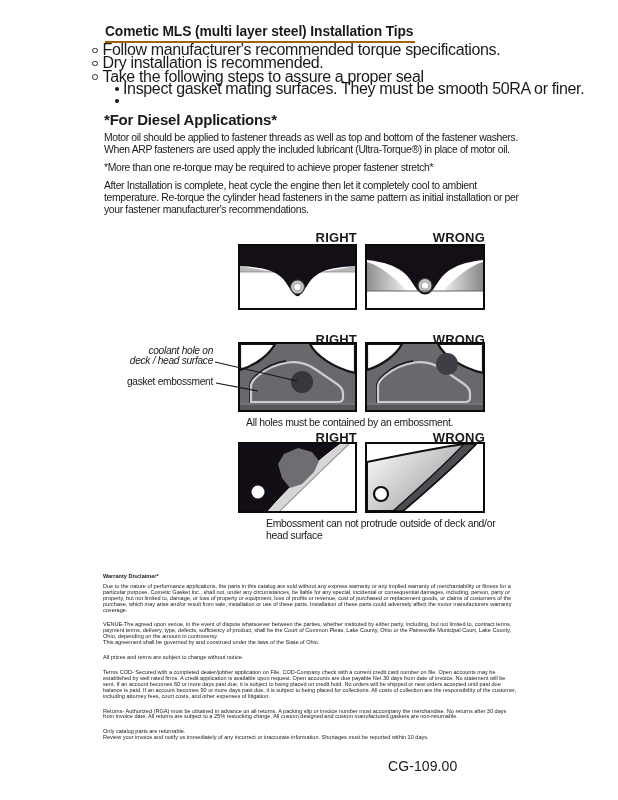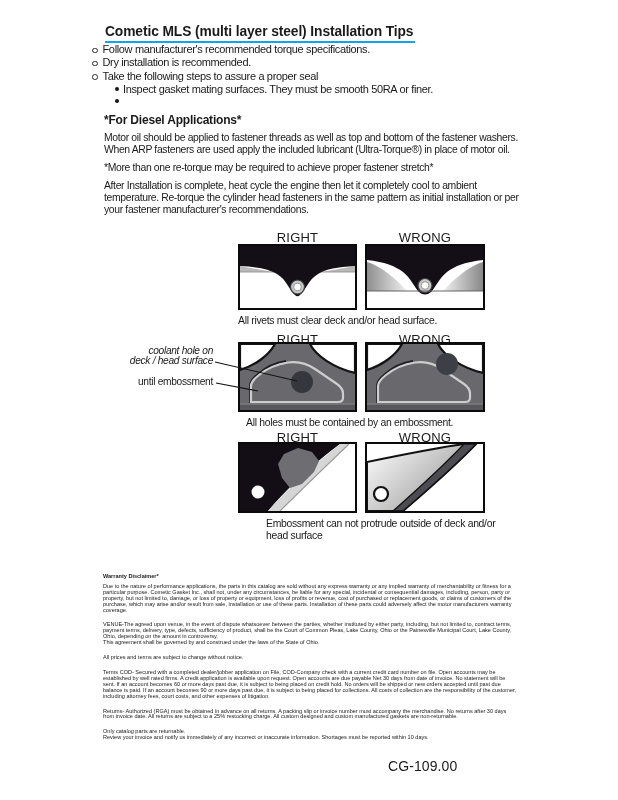--- a/index.html
+++ b/index.html
@@ -5,37 +5,37 @@
   html,body{margin:0;padding:0;background:#e8e8e8;}
   .page{
     position:relative;width:618px;height:800px;background:#ffffff;
     font-family:"Liberation Sans",sans-serif;color:#1a1a1a;overflow:hidden;
     margin:0 auto;
   }
   
   .title{
     position:absolute;left:105px;top:24px;
     font-size:13.8px;font-weight:bold;letter-spacing:-0.1px;
-    border-bottom:2px solid #0ea5e9;padding:0 2px 2px 0;
+    border-bottom:2px solid #a16207;padding:0 2px 2px 0;
   }
   
-  .tips{position:absolute;left:92px;top:43px;width:510px;font-size:11px;letter-spacing:-0.35px;}
+  .tips{position:absolute;left:92px;top:43px;width:510px;font-size:16px;letter-spacing:-0.35px;}
   .tip{display:flex;align-items:flex-start;line-height:13.4px;}
   .o-bullet{flex:0 0 auto;width:3.5px;height:3.5px;border:1px solid #2a2a2a;border-radius:50%;margin:4.5px 5px 0 0;}
   .dot-bullet{flex:0 0 auto;width:4px;height:4px;background:#161616;border-radius:50%;margin:4px 4px 0 0;}
   .subtips{margin-left:23px;}
   .subtips .tip{line-height:12px;}
   
   .diesel{position:absolute;left:104px;top:114px;width:418px;font-size:10.4px;line-height:12px;letter-spacing:-0.35px;}
-  .diesel-heading{font-size:12px;font-weight:bold;letter-spacing:-0.2px;margin:0 0 6px 0;}
+  .diesel-heading{font-size:15px;font-weight:bold;letter-spacing:-0.2px;margin:0 0 6px 0;}
   .diesel p{margin:0 0 6px 0;}
   
   .fig{position:absolute;left:0;width:618px;height:108px;}
   #fig1{top:229px;} #fig2{top:331px;} #fig3{top:429px;}
-  .fig-head{position:absolute;top:1px;font-size:13px;font-weight:normal;letter-spacing:0.2px;text-align:center;}
+  .fig-head{position:absolute;top:1px;font-size:13px;font-weight:bold;letter-spacing:0.2px;text-align:right;}
   .head-r{left:238px;width:119px;}
   .head-w{left:365px;width:120px;}
   .box{position:absolute;border:2px solid #0a0a0a;background:#fff;line-height:0;}
   .box-l{left:238px;} .box-r{left:365px;}
   #fig1 .box{top:15px;} #fig2 .box{top:11px;} #fig3 .box{top:13px;}
   .fig-caption{position:absolute;left:238px;font-size:10.4px;line-height:11.5px;letter-spacing:-0.3px;width:300px;}
   #fig1 .fig-caption{top:86px;} #fig2 .fig-caption{top:86px;margin-left:8px;}
   #fig3 .fig-caption{top:89px;width:240px;margin-left:28px;}
   .callout{position:absolute;right:405px;text-align:right;font-size:10.2px;line-height:10.4px;letter-spacing:-0.3px;width:110px;}
   #callout1{top:15px;font-style:italic;} #callout2{top:46px;}
@@ -114,31 +114,30 @@
         </defs>
         <rect x="0" y="0" width="116" height="62" fill="#ffffff"></rect>
         <path d="M0,16 C14,20 28,32 40,45 L0,45 Z" fill="url(#f1wL)"></path>
         <path d="M116,16 C102,20 88,32 76,45 L116,45 Z" fill="url(#f1wR)"></path>
         <path d="M0,0 H116 V14 C98,16 88,20 80,26 C72,32 69,41 64,46 Q58,51 52,46 C47,41 44,32 36,26 C28,20 18,16 0,14 Z" fill="#140e17"></path>
         <circle cx="58" cy="39.5" r="7" fill="#c6c6c6" stroke="#3c3c3c" stroke-width="1.2"></circle>
         <circle cx="58" cy="39.5" r="3.8" fill="#ffffff" stroke="#9a9a9a" stroke-width="1"></circle>
         <path d="M0,45 H116" stroke="#555555" stroke-width="0.9"></path>
       </svg>
     </div>
-    <div class="fig-caption">All rivets must clear deck and/or head surface.</div>
   </div>
 
   <div class="fig" id="fig2">
     <div class="fig-head head-r">RIGHT</div>
     <div class="fig-head head-w">WRONG</div>
     <div class="callout" id="callout1">
       <div>coolant hole on</div>
       <div>deck / head surface</div>
     </div>
-    <div class="callout" id="callout2">until embossment</div>
+    <div class="callout" id="callout2">gasket embossment</div>
     <div class="box box-l">
       <svg width="115" height="66" viewBox="0 0 115 66">
         <rect x="0" y="0" width="115" height="66" fill="#68686d"></rect>
         <rect x="0" y="60" width="115" height="6" fill="#57575c"></rect>
         <path d="M0,60 H115" stroke="#89898d" stroke-width="1"></path>
         <path d="M0,0 H35 C29,11 16,21 0,26 Z" fill="#ffffff" stroke="#141414" stroke-width="2.2"></path>
         <path d="M115,0 H70 C76,12 94,24 115,29 Z" fill="#ffffff" stroke="#141414" stroke-width="2.2"></path>
         <path d="M10,59 V42 C10,38 13,34 18,30 C26,23 36,18.5 46,17" stroke="#1e1e23" stroke-width="2" fill="none"></path>
         <path d="M11,58 V42 C11,38.5 14,35 19,31 C27,24.5 38,20 48,18.5 C58,17 67,19.5 75,25 L97,40 C102,43.5 103,46 103,49.5 V54 C103,56.8 100.8,58 98,58 Z" stroke="#cdcdce" stroke-width="2.2" fill="none"></path>
         <circle cx="62" cy="38" r="11" fill="#36363d"></circle>

